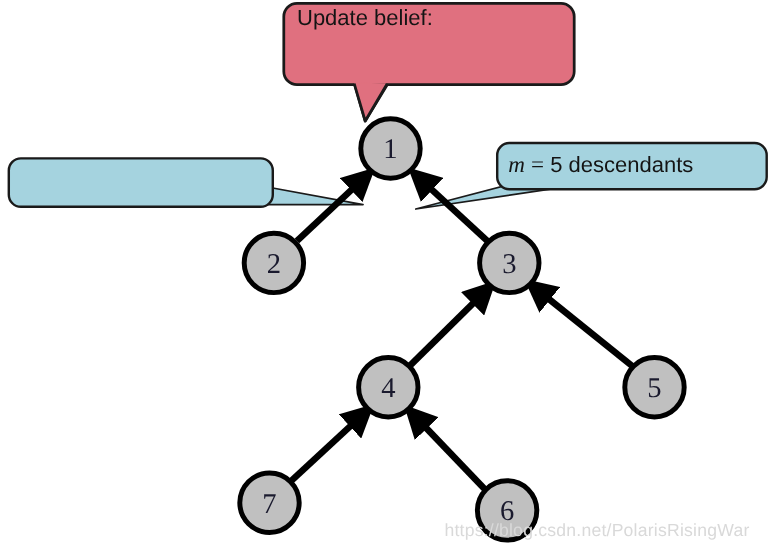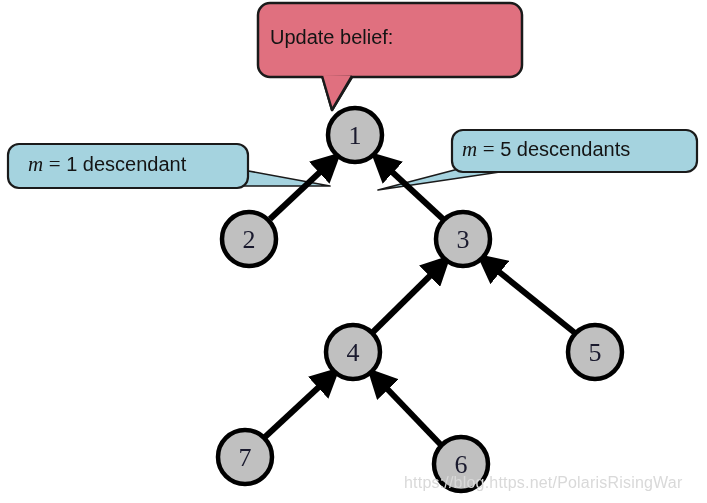--- a/index.html
+++ b/index.html
@@ -24,21 +24,21 @@
   }
   
   .callout-text {
     position: absolute;
     color: #141414;
     white-space: nowrap;
     pointer-events: none;
   }
   .red-text {
     left: 270px;
-    top: 24px;
+    top: 4px;
     font-size: 20px;
     line-height: 26px;
   }
   .red-line2 {
     margin-left: 24px;
     font-family: "Liberation Serif", serif;
     font-size: 22px;
     letter-spacing: 0.5px;
   }
   .blue-text {
@@ -127,35 +127,30 @@
       <circle cx="595" cy="352" r="27" fill="#C0C0C0" stroke="#000000" stroke-width="4.5"></circle>
       <circle cx="245" cy="457" r="27" fill="#C0C0C0" stroke="#000000" stroke-width="4.5"></circle>
       <circle cx="461" cy="464" r="27" fill="#C0C0C0" stroke="#000000" stroke-width="4.5"></circle>
     </g>
   </svg>
 
   <div class="callout-text red-text">
     <div>Update belief:</div>
   </div>
 
-  <div class="callout-text blue-text blue-left-text">
-    <span class="mvar">m</span>
-    <span class="eq">=</span>
-    <span>1 descendant</span>
-  </div>
 
   <div class="callout-text blue-text blue-right-text">
     <span class="mvar">m</span>
     <span class="eq">=</span>
     <span>5 descendants</span>
   </div>
 
   <div class="node-label" style="left:326px; top:121px;">1</div>
   <div class="node-label" style="left:220px; top:225px;">2</div>
   <div class="node-label" style="left:434px; top:225px;">3</div>
   <div class="node-label" style="left:324px; top:338px;">4</div>
   <div class="node-label" style="left:566px; top:338px;">5</div>
   <div class="node-label" style="left:216px; top:443px;">7</div>
   <div class="node-label" style="left:432px; top:450px;">6</div>
 
-  <div class="watermark">https://blog.https.net/PolarisRisingWar</div>
+  <div class="watermark">https://blog.csdn.net/PolarisRisingWar</div>
 
 </div>
 
 </body></html>

